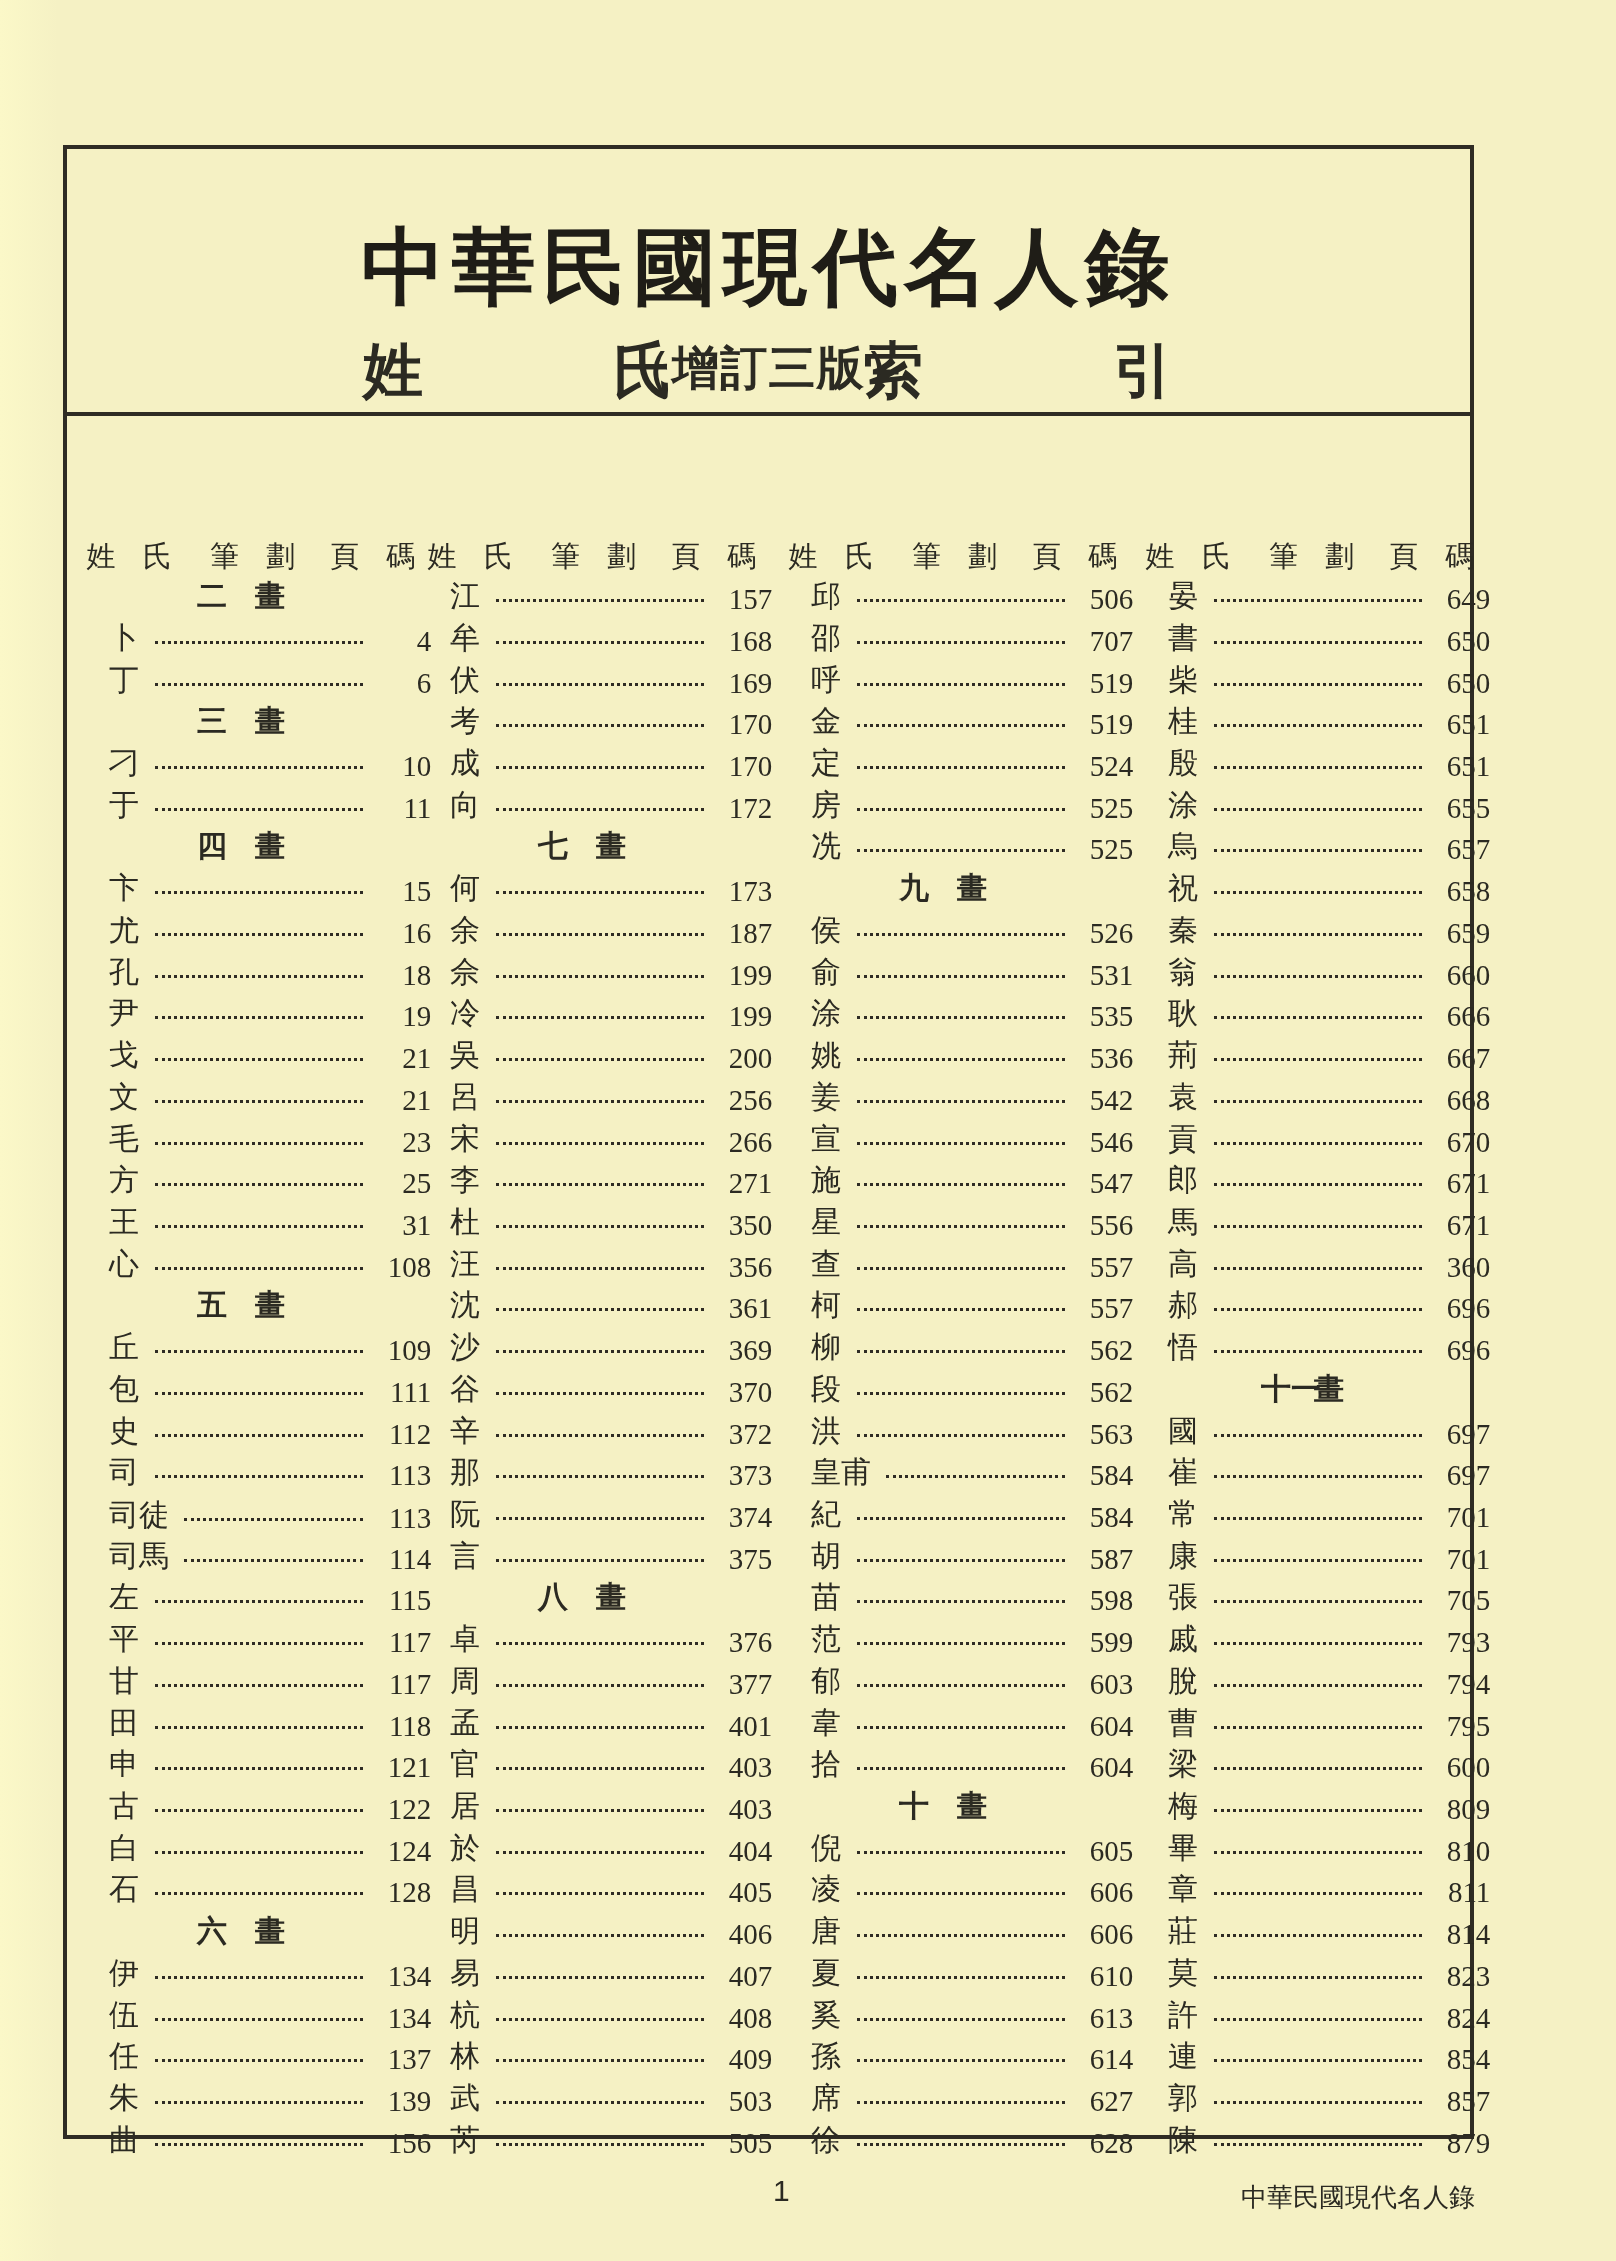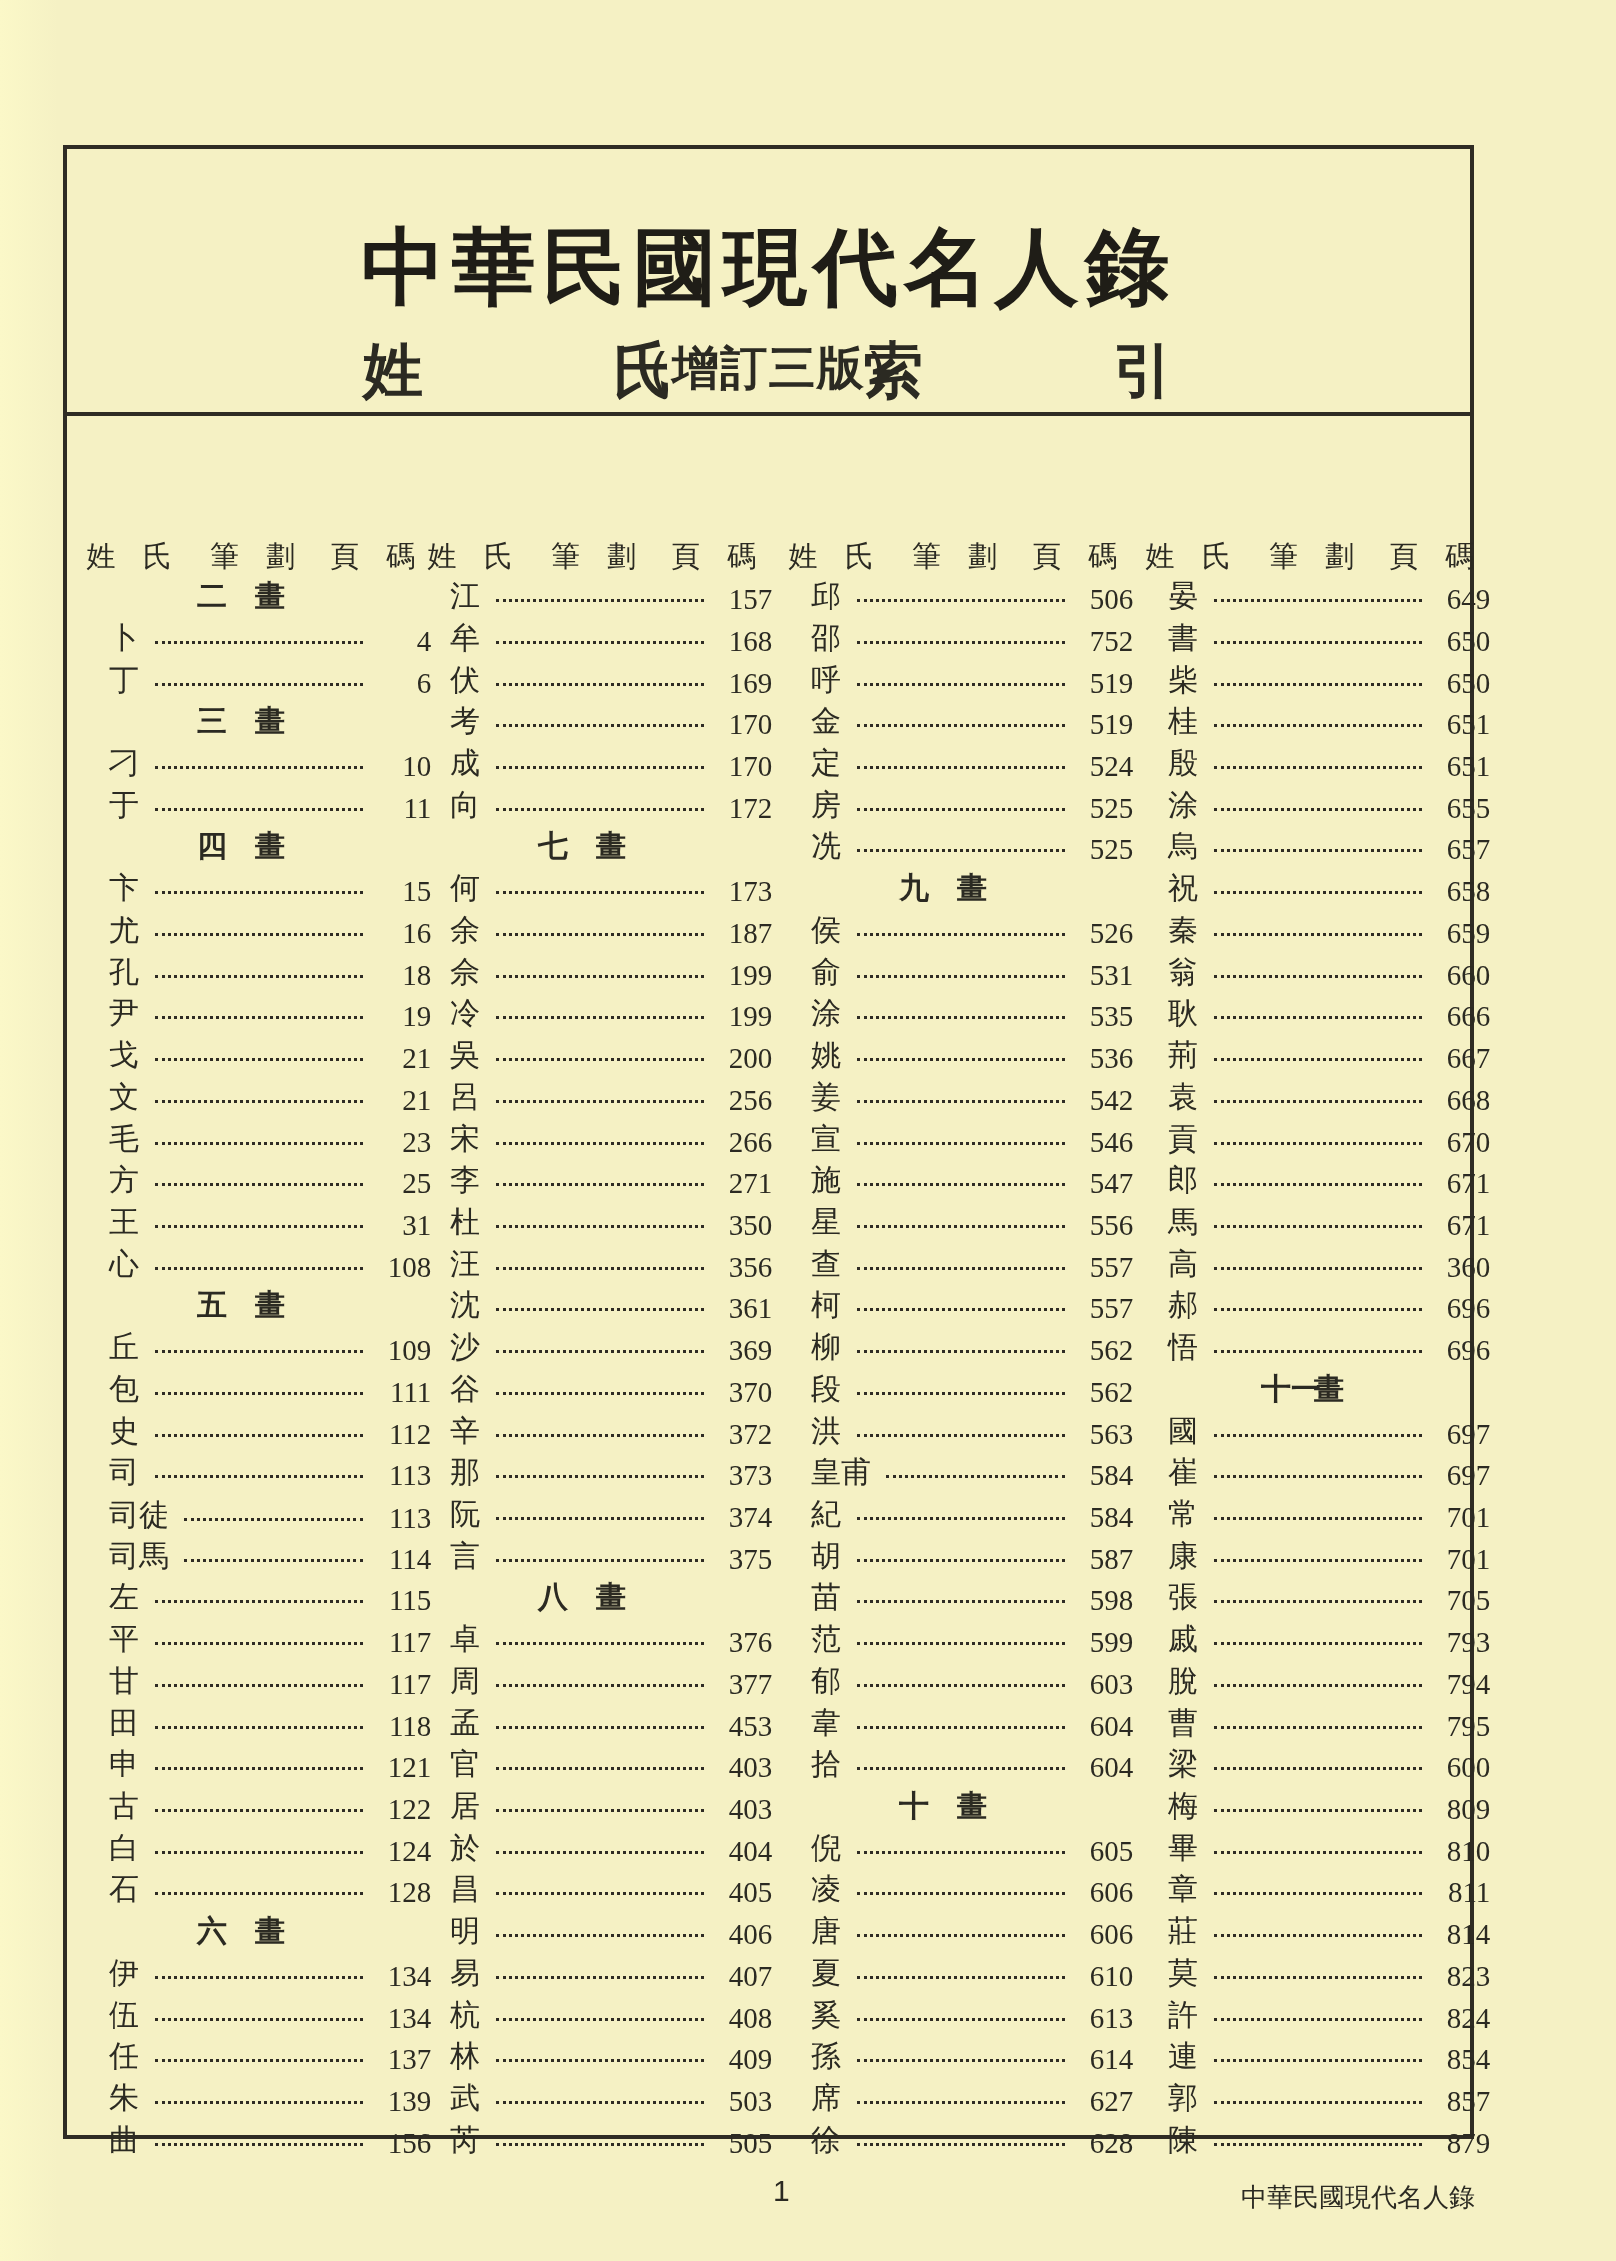--- a/index.html
+++ b/index.html
@@ -447,21 +447,21 @@
           <span class="page">376</span>
         </div>
         <div class="row" style="top: 1244px;">
           <span class="name">周</span>
           <span class="leader"></span>
           <span class="page">377</span>
         </div>
         <div class="row" style="top: 1286px;">
           <span class="name">孟</span>
           <span class="leader"></span>
-          <span class="page">453</span>
+          <span class="page">401</span>
         </div>
         <div class="row" style="top: 1327px;">
           <span class="name">官</span>
           <span class="leader"></span>
           <span class="page">403</span>
         </div>
         <div class="row" style="top: 1369px;">
           <span class="name">居</span>
           <span class="leader"></span>
           <span class="page">403</span>
@@ -514,21 +514,21 @@
           <span style="left: 250px;">頁 碼</span>
         </div>
         <div class="row" style="top: 159px;">
           <span class="name">邱</span>
           <span class="leader"></span>
           <span class="page">506</span>
         </div>
         <div class="row" style="top: 201px;">
           <span class="name">邵</span>
           <span class="leader"></span>
-          <span class="page">752</span>
+          <span class="page">707</span>
         </div>
         <div class="row" style="top: 243px;">
           <span class="name">呼</span>
           <span class="leader"></span>
           <span class="page">519</span>
         </div>
         <div class="row" style="top: 284px;">
           <span class="name">金</span>
           <span class="leader"></span>
           <span class="page">519</span>

